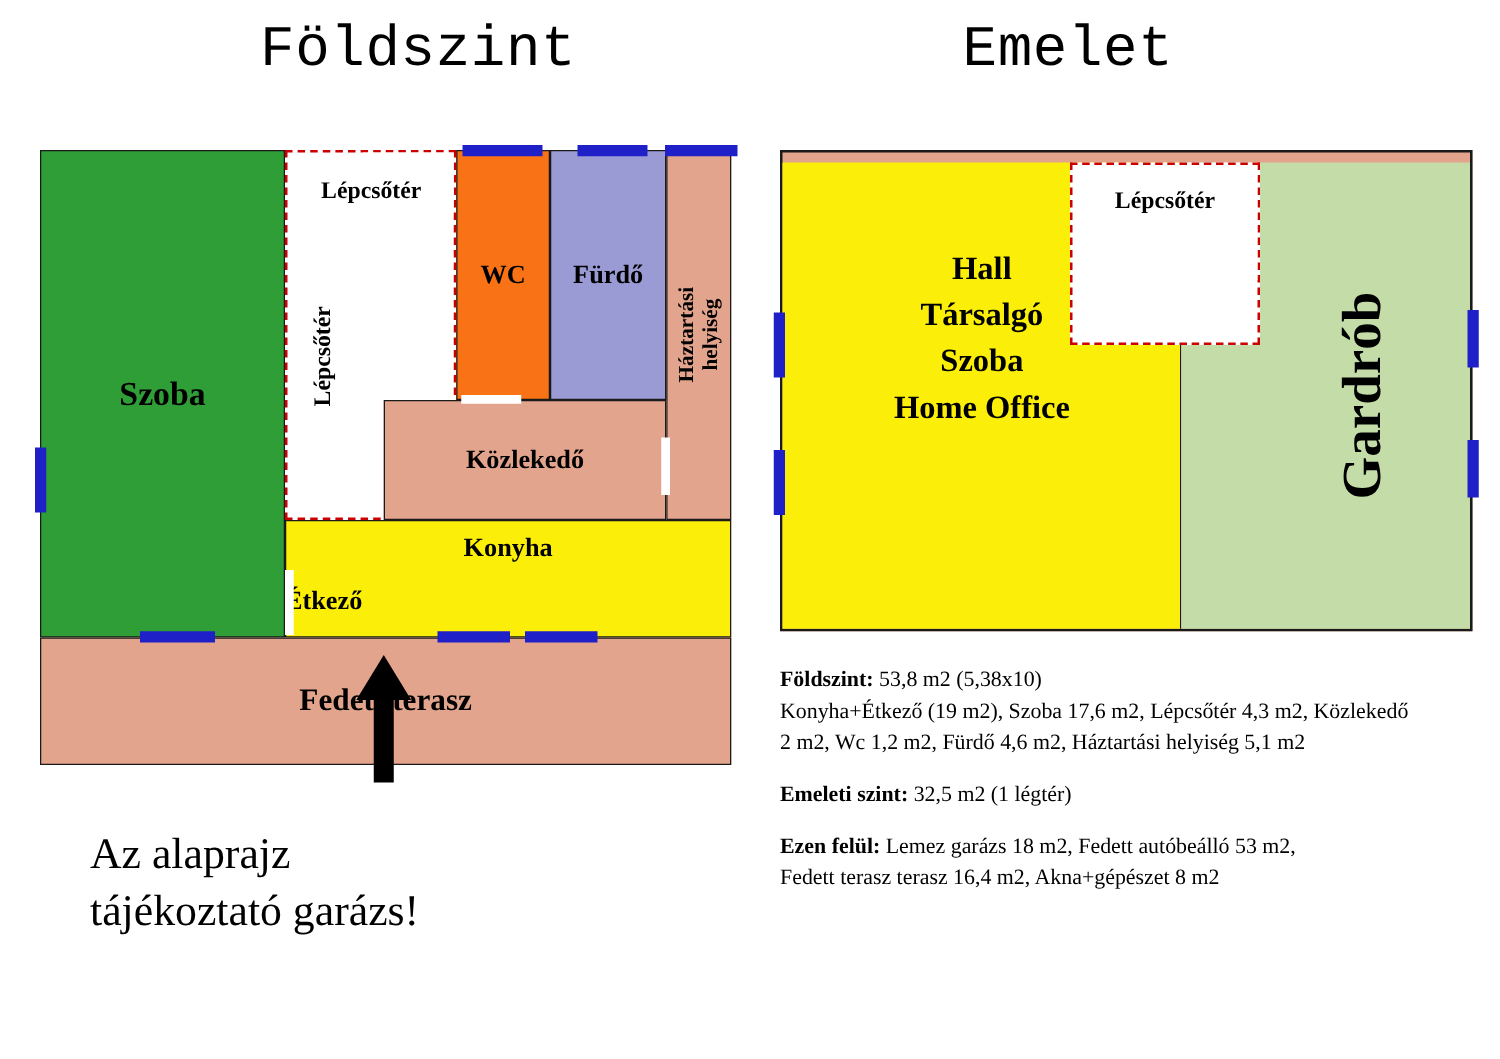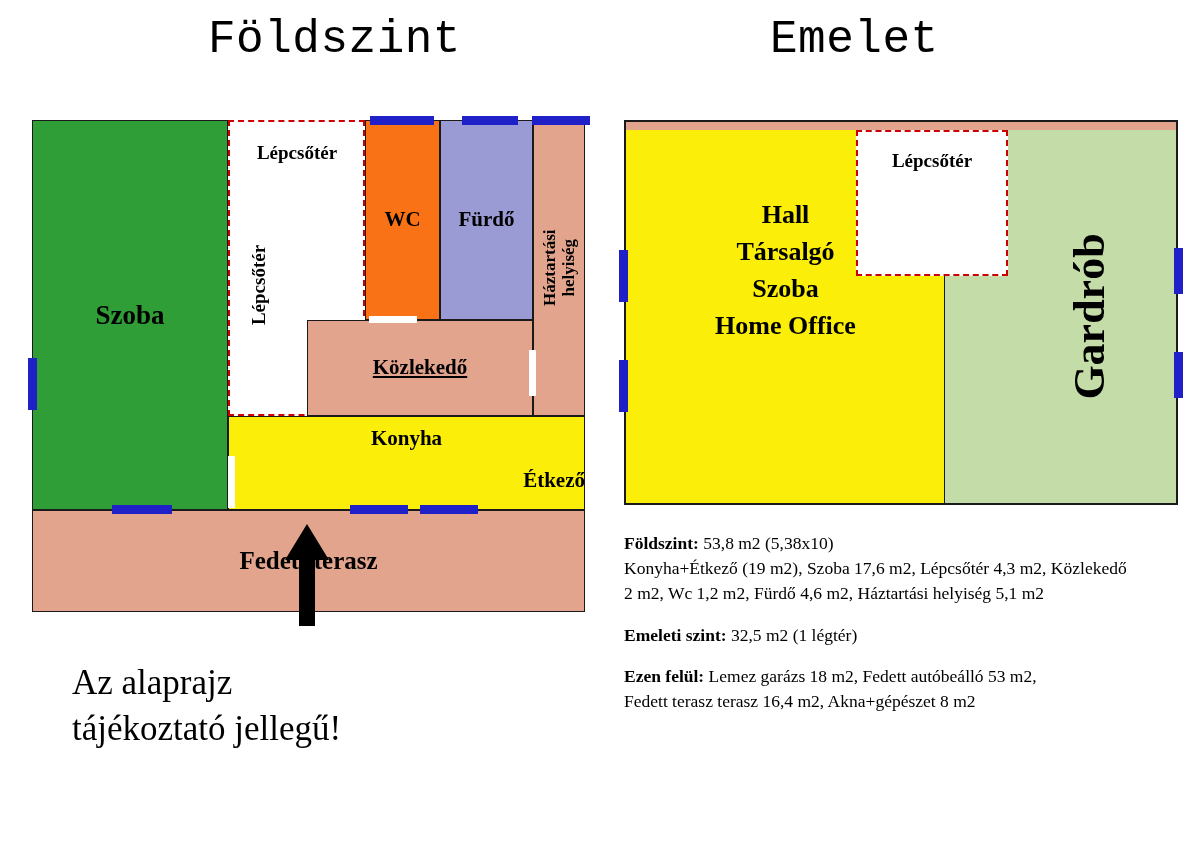--- a/index.html
+++ b/index.html
@@ -118,36 +118,36 @@
     font-size: 17px;
     font-weight: bold;
     line-height: 1.1;
     text-align: center;
   }
 
   #room-kozlekedo {
     left: 275px; top: 200px; width: 226px; height: 96px;
     background: #e2a48c;
   }
-  #room-kozlekedo .label { font-size: 21px; text-decoration: underline; }
+  #room-kozlekedo .label { font-size: 21px; }
 
   #room-konyha {
     left: 196px; top: 296px; width: 357px; height: 94px;
     background: #fbee08;
   }
   #konyha-label {
     position: absolute;
     left: 196px; top: 306px; width: 357px;
     text-align: center;
     font-size: 21px; font-weight: bold;
   }
   #etkezo-label {
     position: absolute;
     left: 196px; top: 348px; width: 357px;
-    text-align: right;
+    text-align: left;
     font-size: 21px; font-weight: bold;
   }
 
   #room-terasz {
     left: 0; top: 390px; width: 553px; height: 102px;
     background: #e2a48c;
   }
   #room-terasz .label {
     font-size: 25px;
     position: absolute;
@@ -350,21 +350,21 @@
   <div id="upper-stair-label">Lépcsőtér</div>
 
   <div class="window" style="left:-5px; top:130px; width:9px; height:52px;"></div>
   <div class="window" style="left:-5px; top:240px; width:9px; height:52px;"></div>
   <div class="window" style="left:550px; top:128px; width:9px; height:46px;"></div>
   <div class="window" style="left:550px; top:232px; width:9px; height:46px;"></div>
 </div>
 
 <div id="disclaimer">
   <div>Az alaprajz</div>
-  <div>tájékoztató jellegű!</div>
+  <div>tájékoztató garázs!</div>
 </div>
 
 <div id="info">
   <p>
     <b>Földszint:</b><span> 53,8 m2 (5,38x10)</span>
   </p>
   <p>Konyha+Étkező (19 m2), Szoba 17,6 m2, Lépcsőtér 4,3 m2, Közlekedő</p>
   <p>2 m2, Wc 1,2 m2, Fürdő 4,6 m2, Háztartási helyiség 5,1 m2</p>
   <div class="gap"></div>
   <p>

